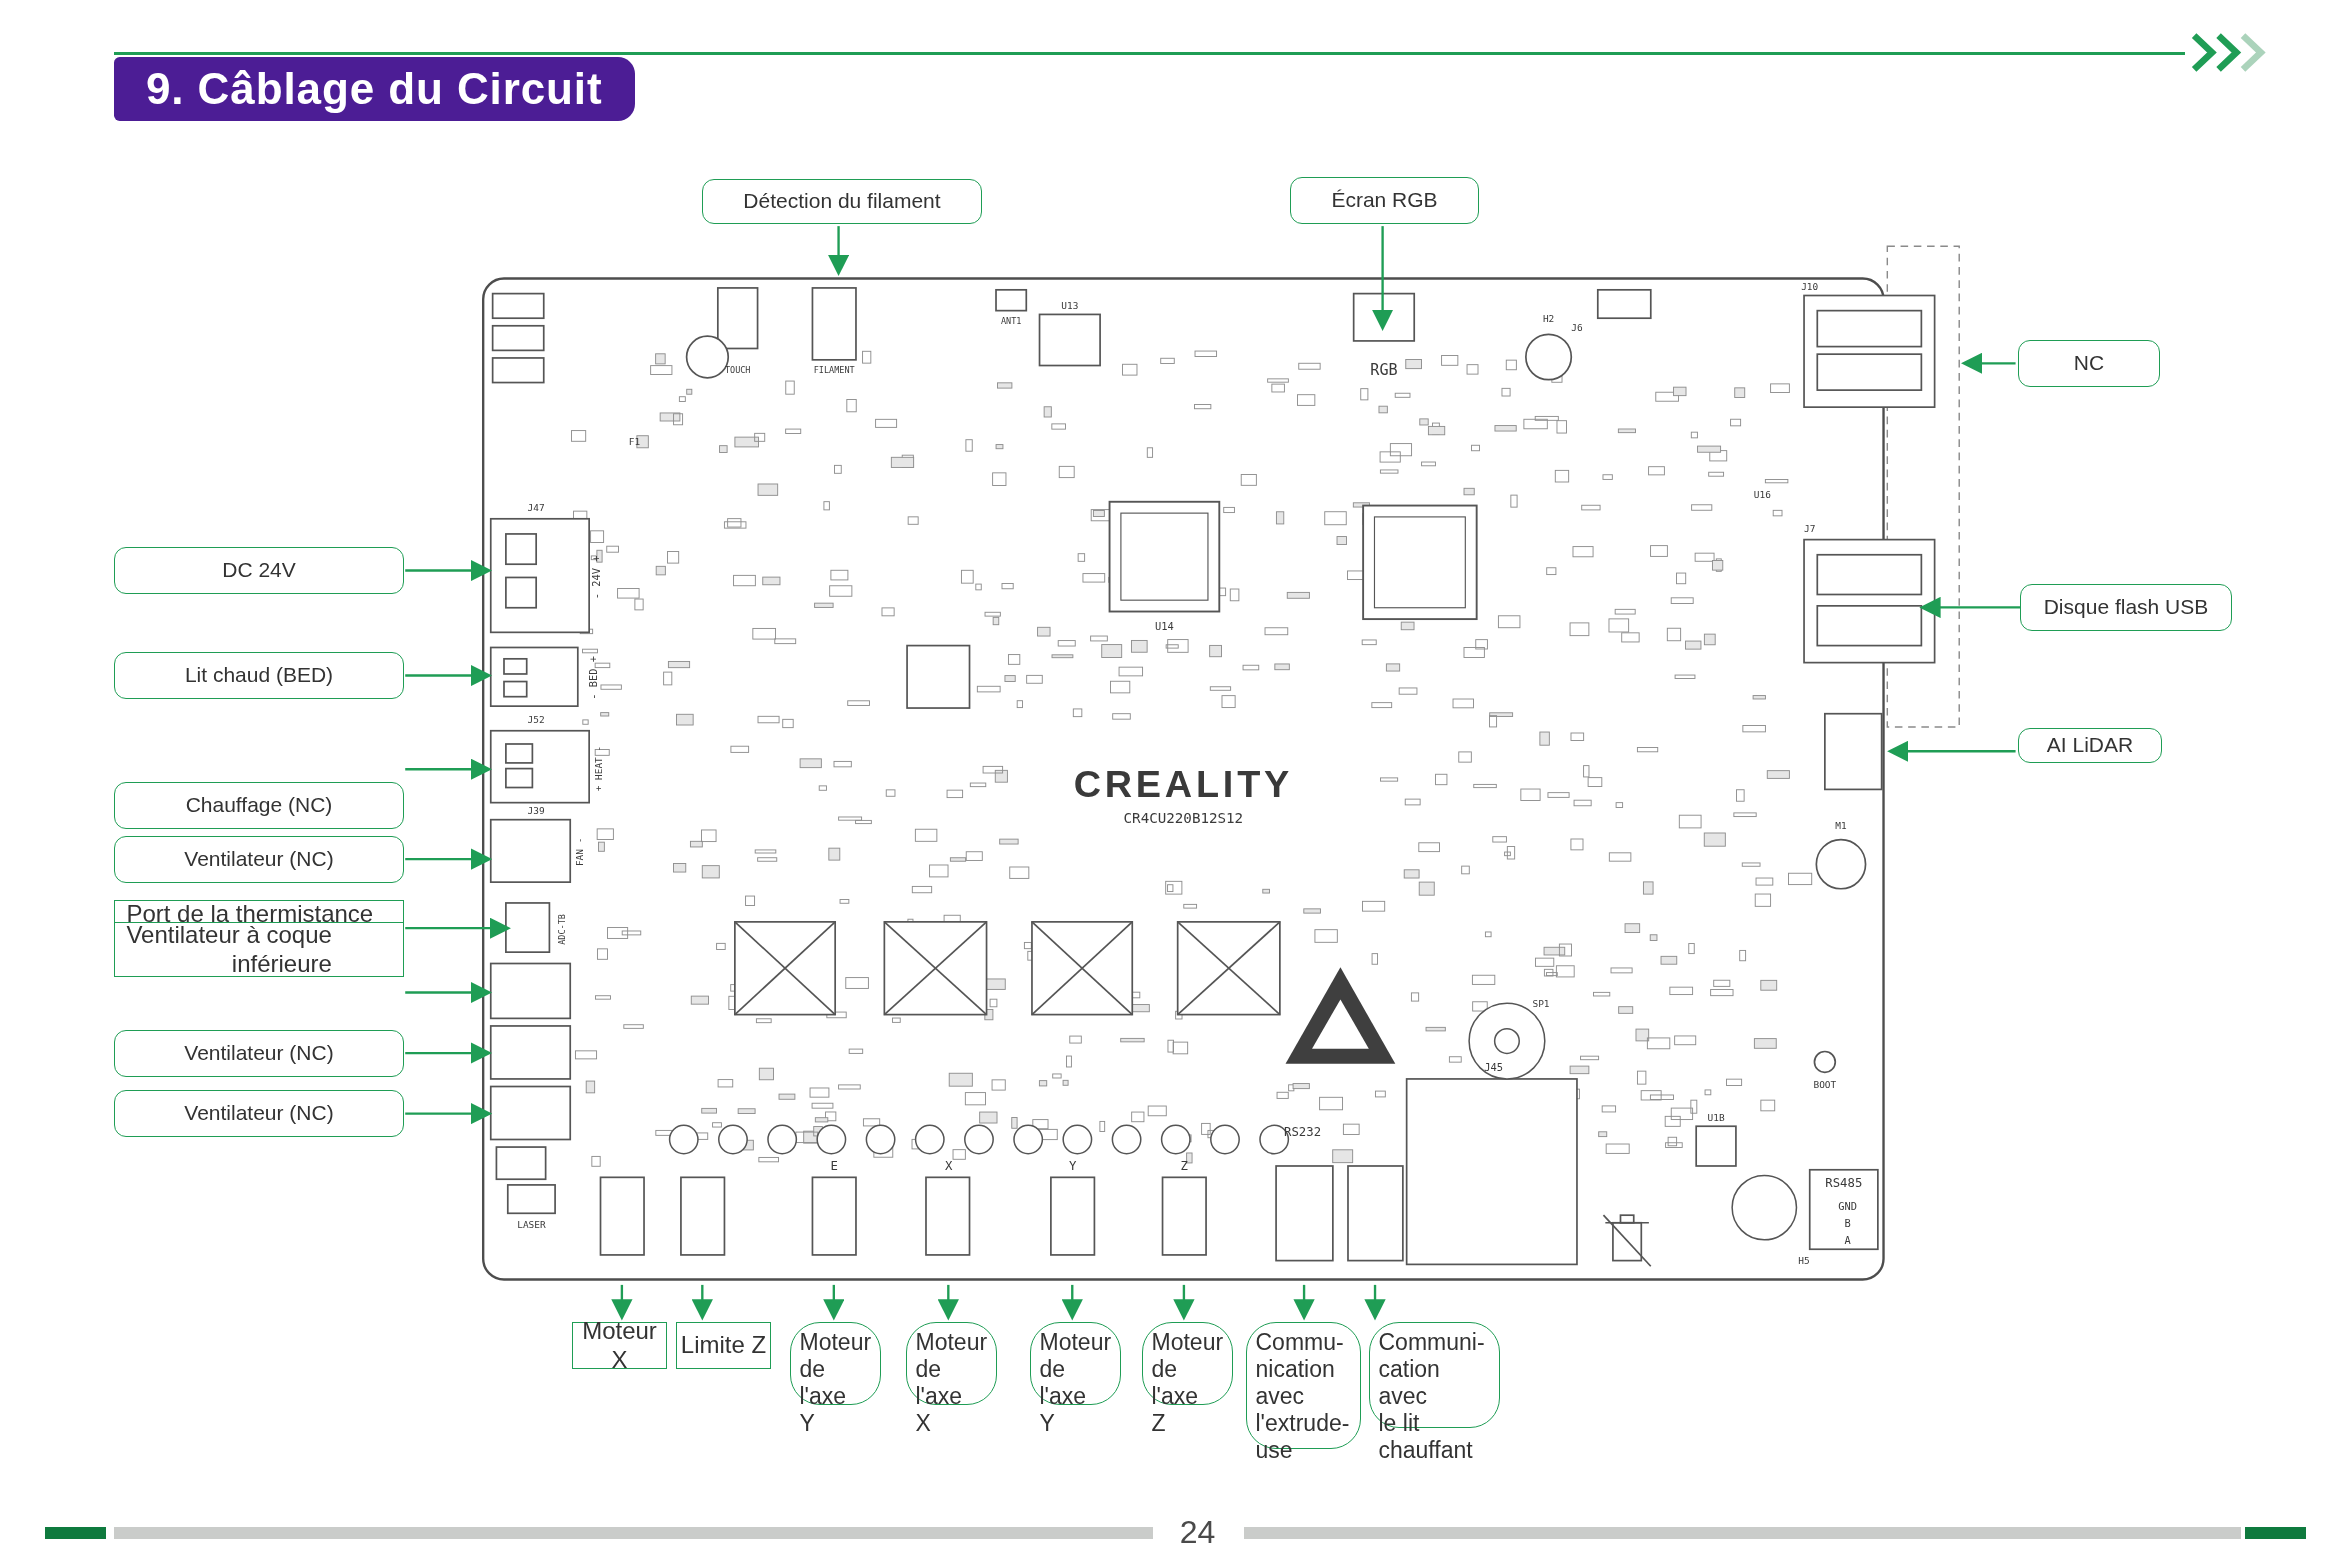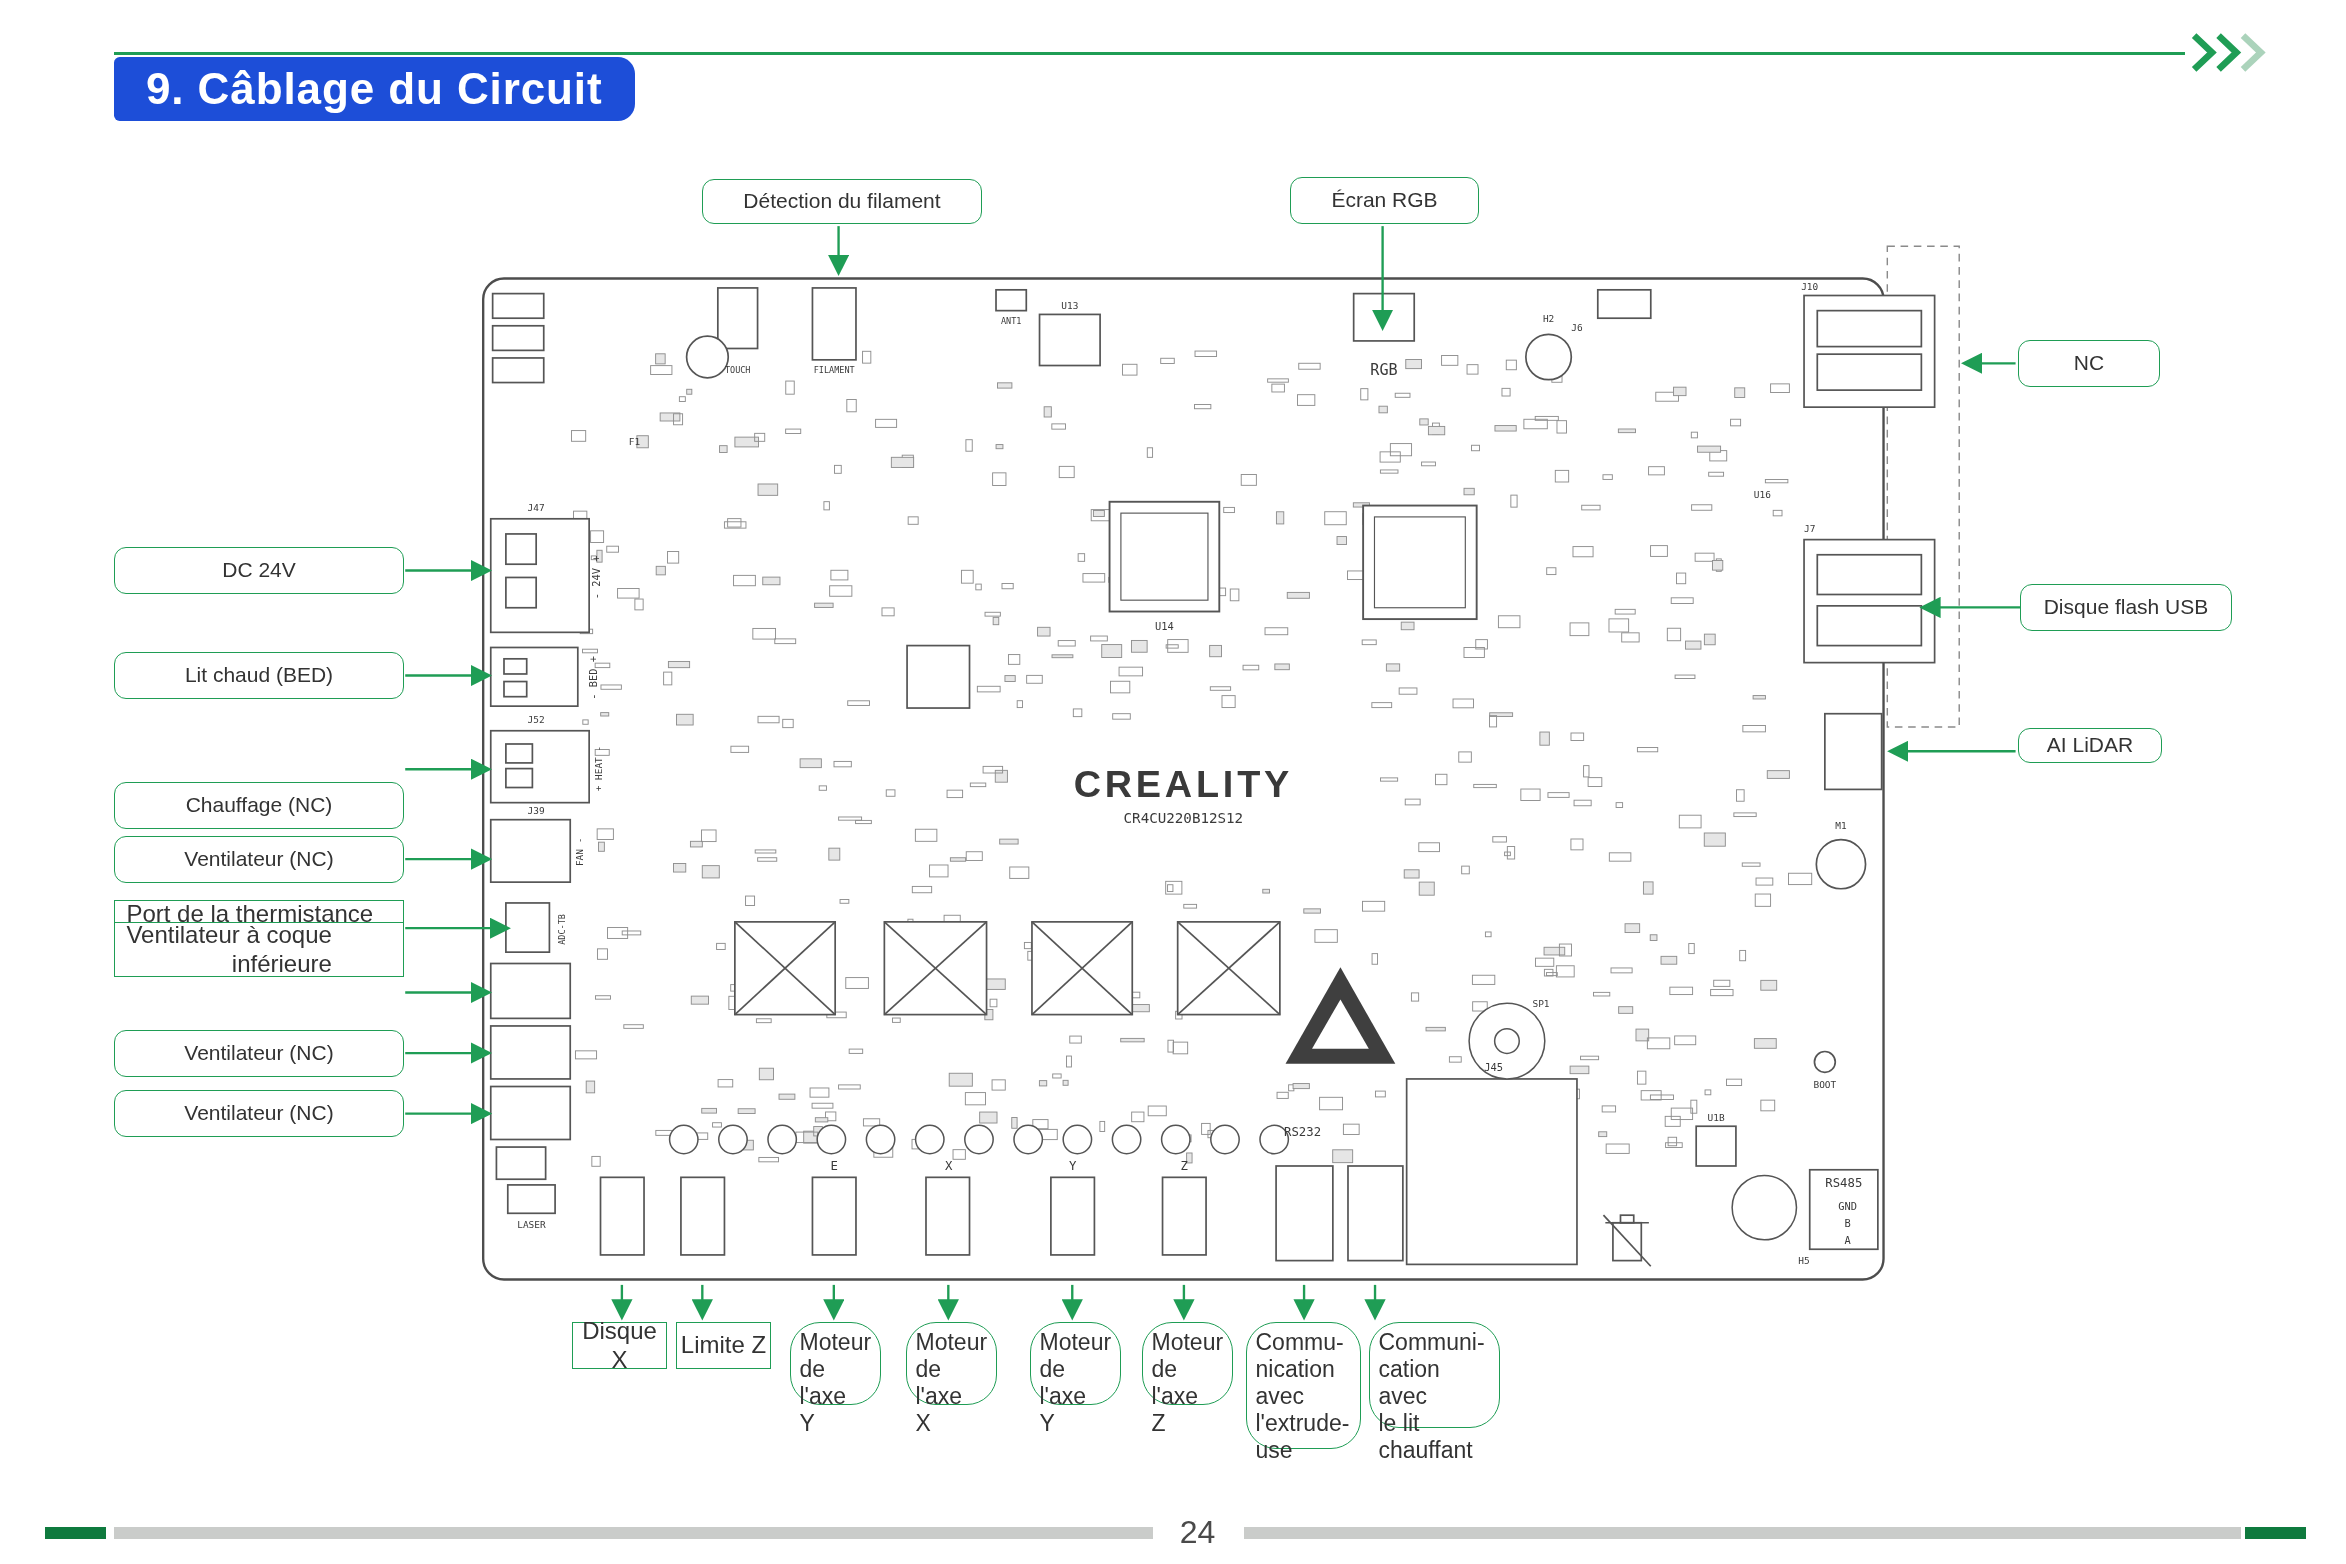--- a/index.html
+++ b/index.html
@@ -1,20 +1,20 @@
 <!DOCTYPE html>
 <html style="font-size:15px"><head>
 <meta charset="utf-8">
 <style>
   html,body{margin:0;padding:0;background:#ffffff;}
   .page{position:relative;width:2347px;height:1564px;background:#ffffff;overflow:hidden;
         font-family:"Liberation Sans",sans-serif;color:#333;}
   .topline{position:absolute;left:114px;top:52px;width:2071px;height:2.8px;background:#1f9d55;}
   .chevrons{position:absolute;left:2188px;top:29px;}
-  .banner{position:absolute;left:114px;top:57px;height:64px;background:#1d4ed8;
+  .banner{position:absolute;left:114px;top:57px;height:64px;background:#4c1d95;
           border-radius:5.7px 17px 17px 5.7px;color:#fff;font-weight:bold;font-size:44px;
           line-height:64px;padding:0 32px;z-index:6;letter-spacing:0.9px;}
   .callout{position:absolute;box-sizing:border-box;border:1.9px solid #1f9d55;background:#fff;
            display:flex;align-items:center;justify-content:center;text-align:center;
            line-height:1.18;z-index:5;color:#333;}
   .callout span{white-space:pre-line;}
   .c-lg{font-size:21px;border-radius:12px;}
   .c-md{font-size:24px;}
   .c-sm{font-size:23px;}
   .la{justify-content:flex-start;text-align:right;padding:0 11.4px;}
@@ -675,21 +675,21 @@
 inférieure</span>
     </div>
   <div class="callout c-lg" style="left:114px;top:1030px;width:290px;height:47px;">
       <span>Ventilateur (NC)</span>
     </div>
   <div class="callout c-lg" style="left:114px;top:1090px;width:290px;height:47px;">
       <span>Ventilateur (NC)</span>
     </div>
 
   <div class="callout c-md" style="left:572px;top:1322px;width:95px;height:47px;">
-      <span>Disque X</span>
+      <span>Moteur X</span>
     </div>
   <div class="callout c-md" style="left:676px;top:1322px;width:95px;height:47px;">
       <span>Limite Z</span>
     </div>
   <div class="callout c-sm bl" style="left:790px;top:1322px;width:91px;height:83px;">
       <span>Moteur
 de l'axe
 Y</span>
     </div>
   <div class="callout c-sm bl" style="left:906px;top:1322px;width:91px;height:83px;">

